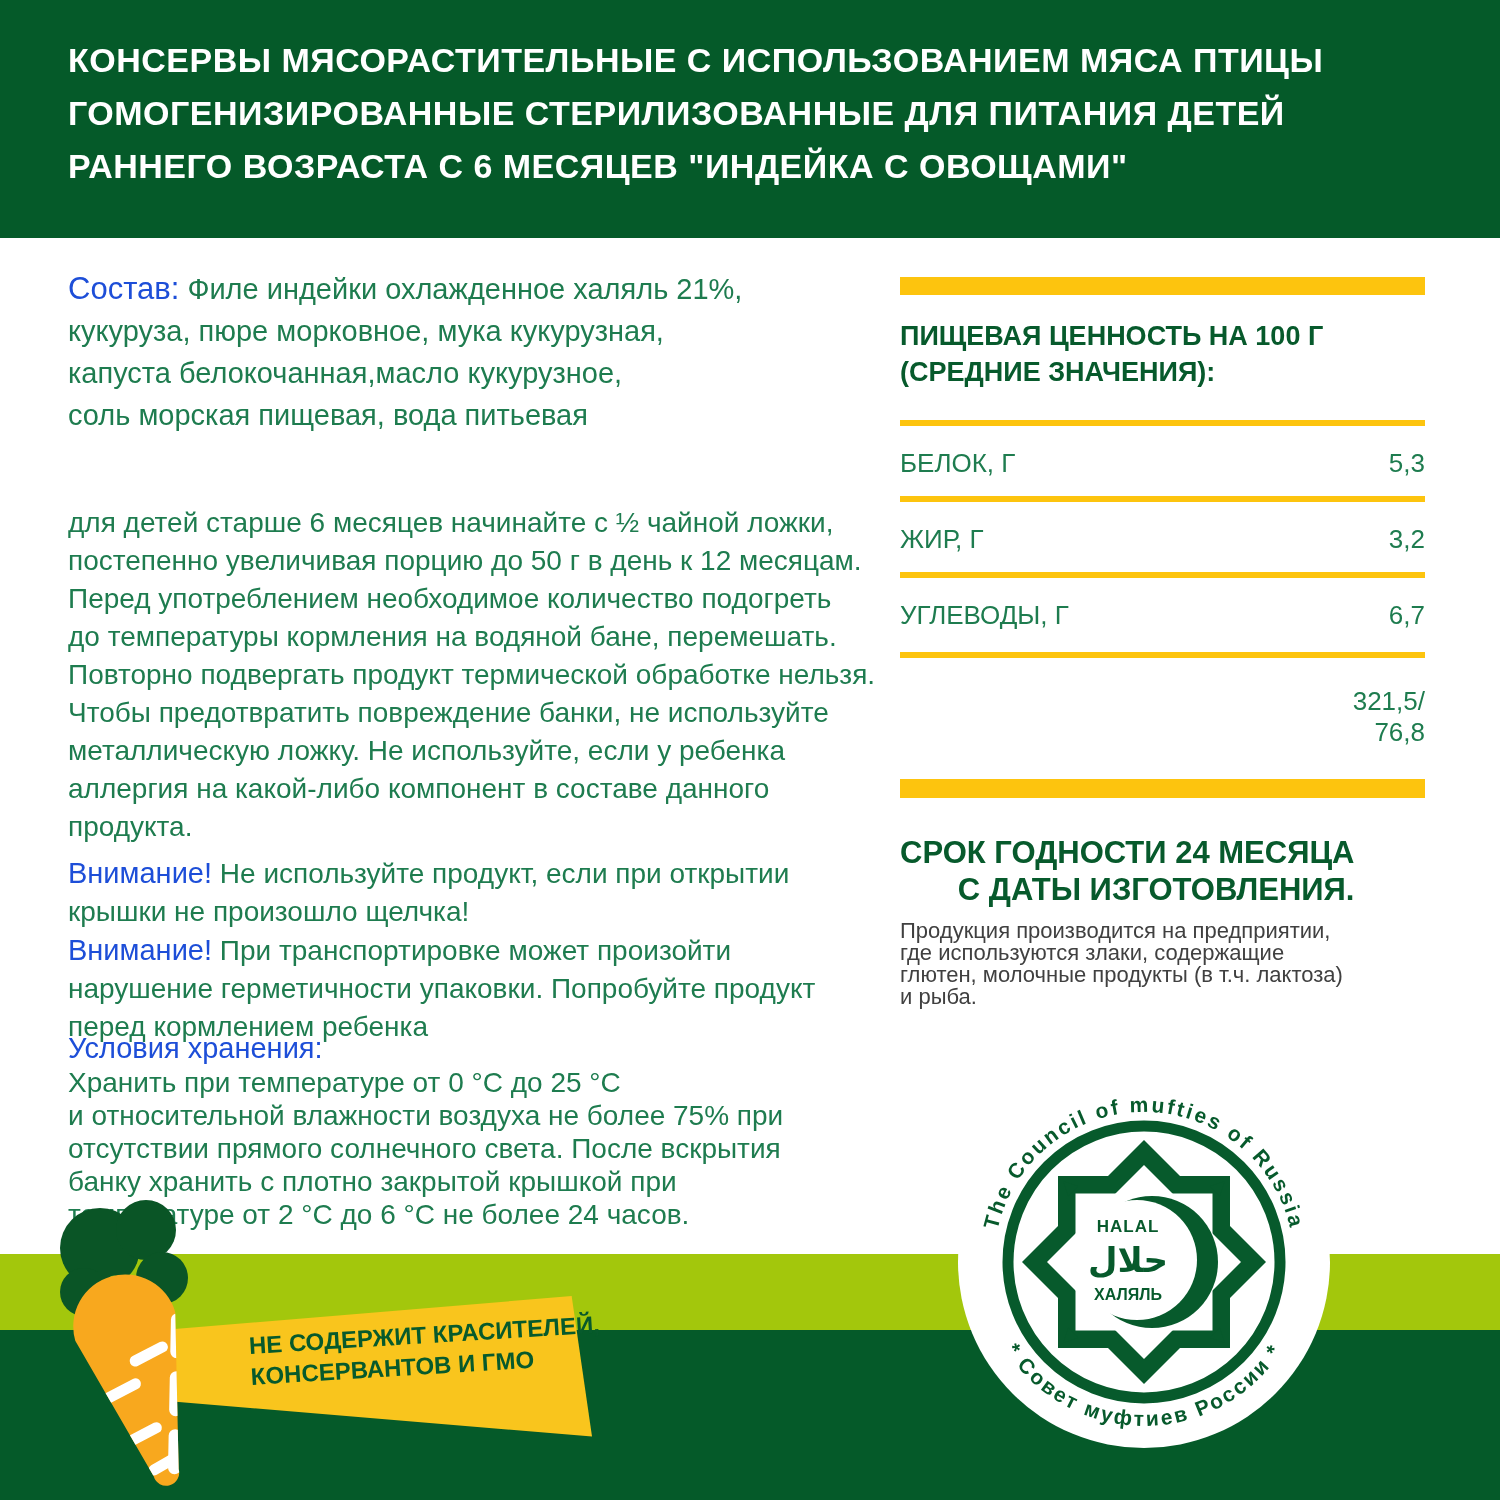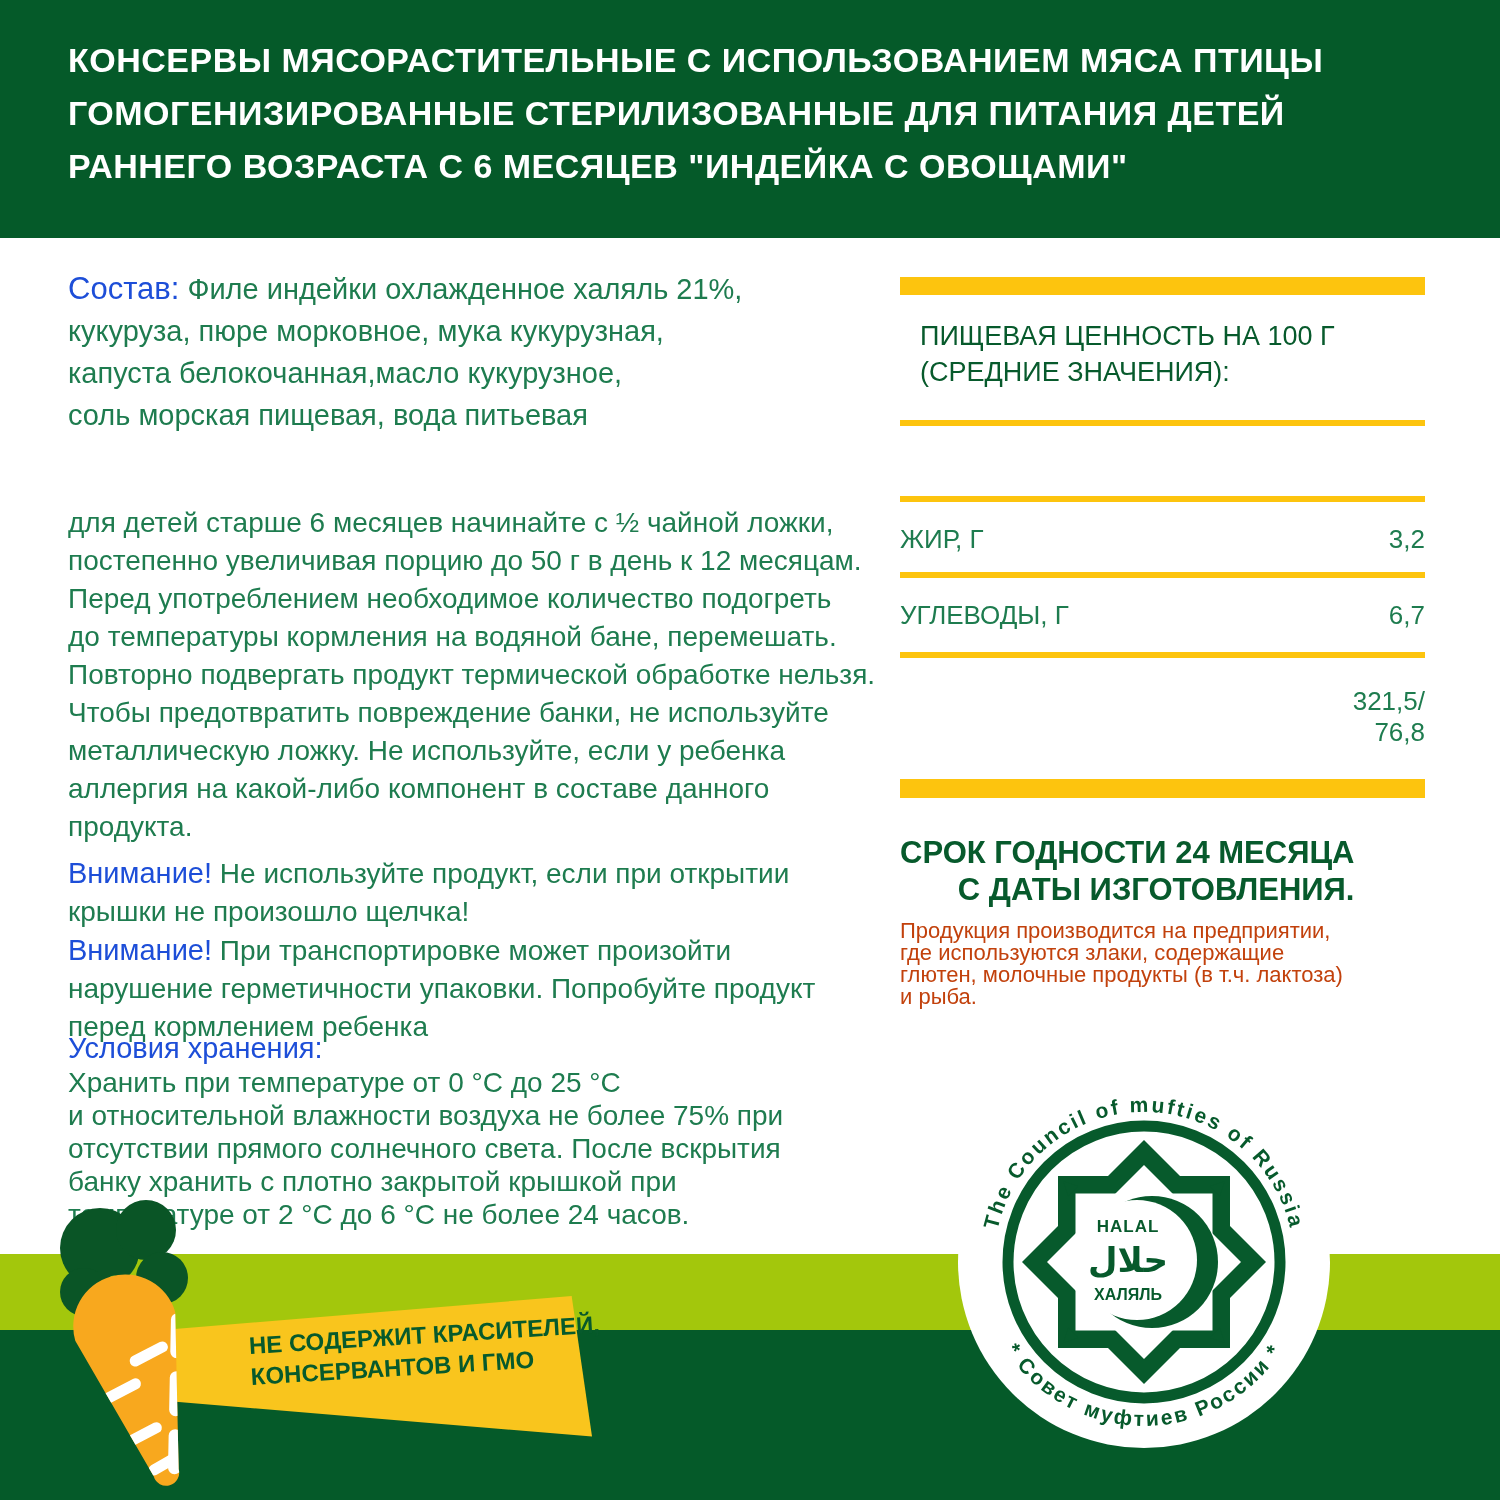--- a/index.html
+++ b/index.html
@@ -19,26 +19,26 @@
   .comp .lhead{font-size:31px;}
   .recs-h{position:absolute;left:68px;top:464px;}
   .recs-b{position:absolute;left:68px;top:504px;width:820px;line-height:38px;}
   .warn{position:absolute;left:68px;top:854px;width:820px;line-height:38px;}
   .stor-h{position:absolute;left:68px;top:1032px;}
   .stor-b{position:absolute;left:68px;top:1066px;width:820px;line-height:33px;}
 
   
   .ybar{position:absolute;background:#fdc40e;}
   .yline{position:absolute;background:#fdc40e;height:6px;width:525px;left:900px;}
-  .nut-h{position:absolute;left:920px;top:318px;color:#075a2c;font-weight:normal;font-size:27px;line-height:36px;}
+  .nut-h{position:absolute;left:900px;top:318px;color:#075a2c;font-weight:bold;font-size:27px;line-height:36px;}
   .nrow{position:absolute;left:900px;width:525px;display:flex;justify-content:space-between;color:#1e7c4f;font-size:26px;}
   .energy{position:absolute;left:900px;top:686px;width:525px;display:flex;justify-content:space-between;color:#1e7c4f;font-size:26px;line-height:31px;}
   .energy .evalue{text-align:right;}
   .shelf-h{position:absolute;left:900px;top:834px;color:#075a2c;font-weight:bold;font-size:31px;line-height:37px;text-align:right;}
-  .note{position:absolute;left:900px;top:920px;width:480px;color:#c2410c;font-size:22px;line-height:22px;}
+  .note{position:absolute;left:900px;top:920px;width:480px;color:#404040;font-size:22px;line-height:22px;}
 
   
   .band-light{position:absolute;left:0;top:1254px;width:1500px;height:76px;background:#a3c70c;}
   .band-dark{position:absolute;left:0;top:1330px;width:1500px;height:170px;background:#055a29;}
 
   
   .ribbon{position:absolute;left:140px;top:1296px;width:452px;height:148px;background:#f9c51d;
           clip-path:polygon(1% 24%,95.5% 0%,100% 95%,2% 70%);}
   .ribbon-text{position:absolute;left:248px;top:1330px;color:#075a2c;font-weight:bold;font-size:24px;line-height:31px;transform:rotate(-3.5deg);transform-origin:left top;}
 
@@ -93,20 +93,24 @@
 и относительной влажности воздуха не более 75% при
 отсутствии прямого солнечного света. После вскрытия
 банку хранить с плотно закрытой крышкой при
 температуре от 2 °C до 6 °C не более 24 часов.</div>
 
   <div class="ybar" style="left:900px;top:277px;width:525px;height:18px;"></div>
   <div class="nut-h pre">ПИЩЕВАЯ ЦЕННОСТЬ НА 100 Г
 (СРЕДНИЕ ЗНАЧЕНИЯ):</div>
 
   <div class="yline" style="top:420px;"></div>
+  <div class="nrow" style="top:448px;">
+    <span>БЕЛОК, Г</span>
+    <span>5,3</span>
+  </div>
   <div class="yline" style="top:496px;"></div>
   <div class="nrow" style="top:524px;">
     <span>ЖИР, Г</span>
     <span>3,2</span>
   </div>
   <div class="yline" style="top:572px;"></div>
   <div class="nrow" style="top:600px;">
     <span>УГЛЕВОДЫ, Г</span>
     <span>6,7</span>
   </div>

